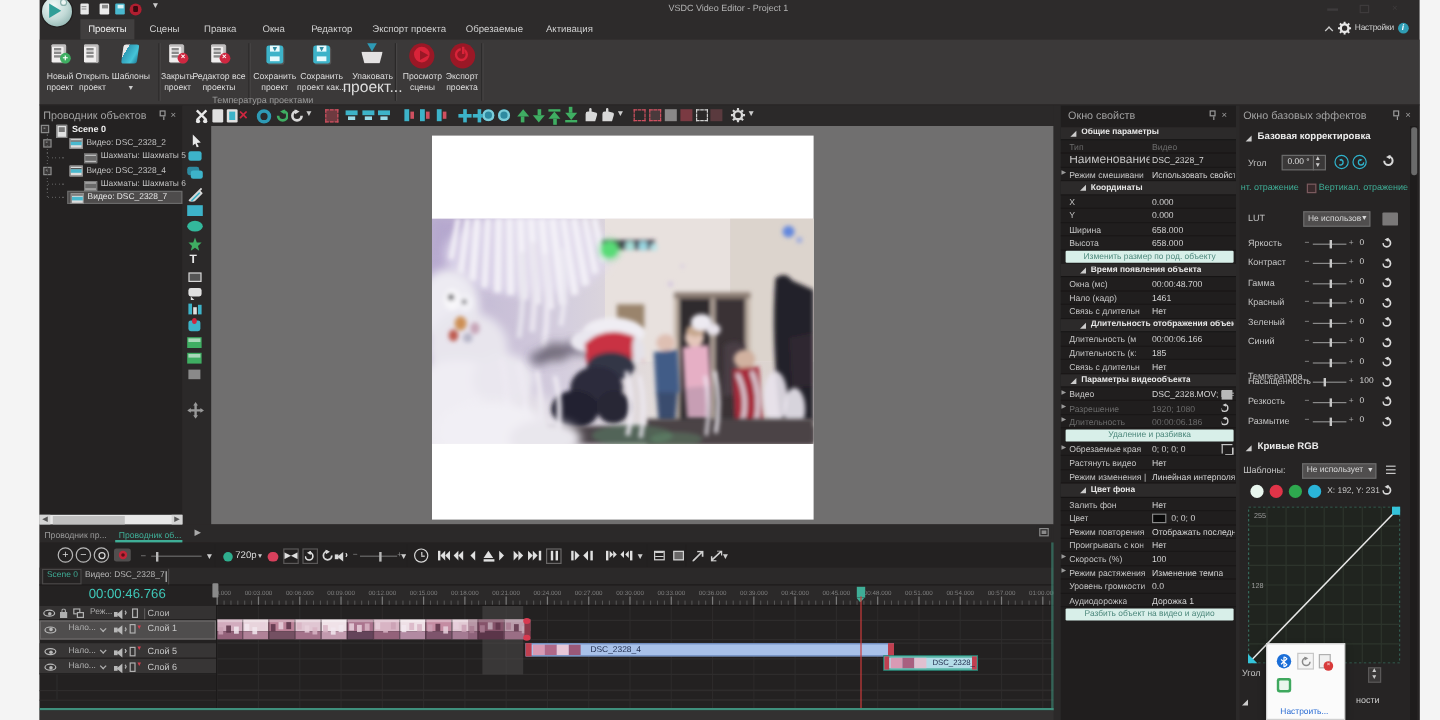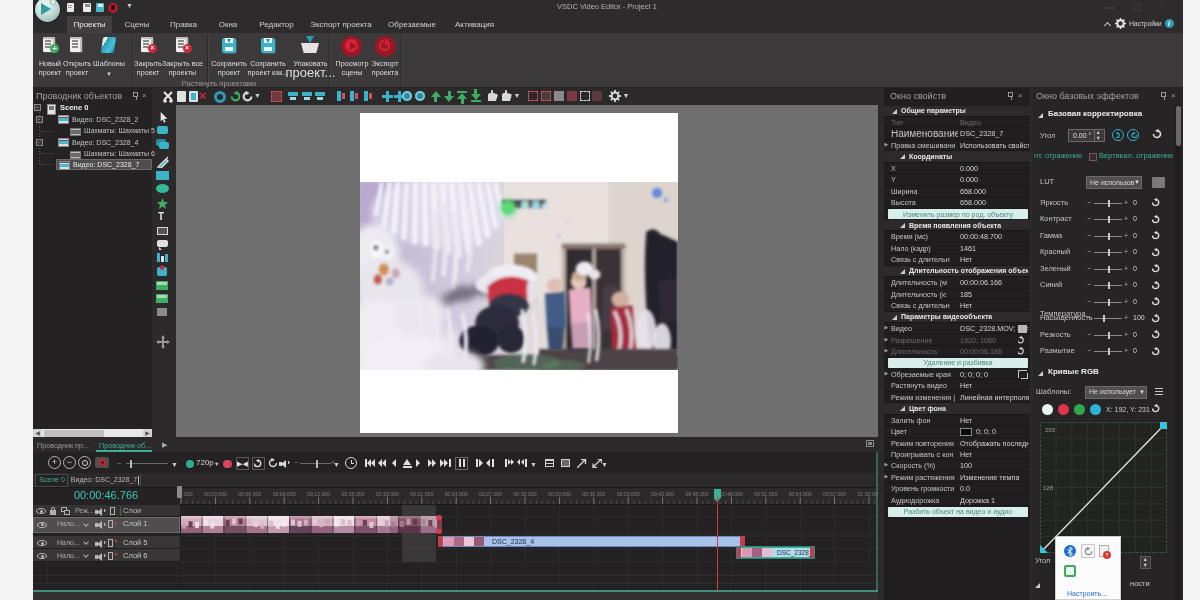--- a/index.html
+++ b/index.html
@@ -103,34 +103,34 @@
 <div class="a" style="left:379px;top:40px;width:11px;height:11px;border-radius:50%;border:2.5px solid #d92339;"></div>
 <div class="a" style="left:384px;top:38px;width:3px;height:6px;background:#9a1826;"></div>
 <div class="a" style="left:384.5px;top:38.5px;width:2px;height:6px;background:#d92339;"></div>
 <div class="a" style="left:50px;top:59.5px;font-size:7.2px;color:#dedede;white-space:nowrap;line-height:8.3px;transform:translateX(-50%);">Новый</div>
 <div class="a" style="left:50px;top:68.5px;font-size:7.2px;color:#dedede;white-space:nowrap;line-height:8.3px;transform:translateX(-50%);">проект</div>
 <div class="a" style="left:77px;top:59.5px;font-size:7.2px;color:#dedede;white-space:nowrap;line-height:8.3px;transform:translateX(-50%);">Открыть</div>
 <div class="a" style="left:77px;top:68.5px;font-size:7.2px;color:#dedede;white-space:nowrap;line-height:8.3px;transform:translateX(-50%);">проект</div>
 <div class="a" style="left:109px;top:59.5px;font-size:7.2px;color:#dedede;white-space:nowrap;line-height:8.3px;transform:translateX(-50%);">Шаблоны</div>
 <div class="a" style="left:148px;top:59.5px;font-size:7.2px;color:#dedede;white-space:nowrap;line-height:8.3px;transform:translateX(-50%);">Закрыть</div>
 <div class="a" style="left:148px;top:68.5px;font-size:7.2px;color:#dedede;white-space:nowrap;line-height:8.3px;transform:translateX(-50%);">проект</div>
-<div class="a" style="left:182.5px;top:59.5px;font-size:7.2px;color:#dedede;white-space:nowrap;line-height:8.3px;transform:translateX(-50%);">Закрыть все</div>
+<div class="a" style="left:182.5px;top:59.5px;font-size:7.2px;color:#dedede;white-space:nowrap;line-height:8.3px;transform:translateX(-50%);">Редактор все</div>
 <div class="a" style="left:182.5px;top:68.5px;font-size:7.2px;color:#dedede;white-space:nowrap;line-height:8.3px;transform:translateX(-50%);">проекты</div>
 <div class="a" style="left:229px;top:59.5px;font-size:7.2px;color:#dedede;white-space:nowrap;line-height:8.3px;transform:translateX(-50%);">Сохранить</div>
 <div class="a" style="left:229px;top:68.5px;font-size:7.2px;color:#dedede;white-space:nowrap;line-height:8.3px;transform:translateX(-50%);">проект</div>
 <div class="a" style="left:268px;top:59.5px;font-size:7.2px;color:#dedede;white-space:nowrap;line-height:8.3px;transform:translateX(-50%);">Сохранить</div>
 <div class="a" style="left:268px;top:68.5px;font-size:7.2px;color:#dedede;white-space:nowrap;line-height:8.3px;transform:translateX(-50%);">проект как...</div>
 <div class="a" style="left:310.5px;top:59.5px;font-size:7.2px;color:#dedede;white-space:nowrap;line-height:8.3px;transform:translateX(-50%);">Упаковать</div>
 <div class="a" style="left:310.5px;top:68.5px;font-size:13px;color:#dedede;white-space:nowrap;line-height:8.3px;transform:translateX(-50%);">проект...</div>
 <div class="a" style="left:352px;top:59.5px;font-size:7.2px;color:#dedede;white-space:nowrap;line-height:8.3px;transform:translateX(-50%);">Просмотр</div>
 <div class="a" style="left:352px;top:68.5px;font-size:7.2px;color:#dedede;white-space:nowrap;line-height:8.3px;transform:translateX(-50%);">сцены</div>
 <div class="a" style="left:385px;top:59.5px;font-size:7.2px;color:#dedede;white-space:nowrap;line-height:8.3px;transform:translateX(-50%);">Экспорт</div>
 <div class="a" style="left:385px;top:68.5px;font-size:7.2px;color:#dedede;white-space:nowrap;line-height:8.3px;transform:translateX(-50%);">проекта</div>
 <div class="a" style="left:109px;top:71px;font-size:6px;color:#cccccc;white-space:nowrap;line-height:6.9px;transform:translateX(-50%);">▼</div>
-<div class="a" style="left:219px;top:79.5px;font-size:7.5px;color:#9a9a9a;white-space:nowrap;line-height:8.6px;transform:translateX(-50%);">Растянуть проектами</div>
+<div class="a" style="left:219px;top:79.5px;font-size:7.5px;color:#9a9a9a;white-space:nowrap;line-height:8.6px;transform:translateX(-50%);">Температура проектами</div>
 <div class="a" style="left:33px;top:88px;width:119px;height:341px;background:#242222;"></div>
 <div class="a" style="left:36px;top:91px;font-size:9px;color:#a2a2a2;white-space:nowrap;line-height:10.3px;">Проводник объектов</div>
 <div class="a" style="left:133px;top:92px;width:5px;height:5px;border:1px solid #9a9a9a;"></div>
 <div class="a" style="left:136px;top:97px;width:1px;height:3px;background:#9a9a9a;"></div>
 <div class="a" style="left:142px;top:91px;font-size:8px;color:#9a9a9a;white-space:nowrap;line-height:9.2px;">×</div>
 <div class="a" style="left:152px;top:88px;width:24px;height:364px;background:#2b2929;"></div>
 <div class="a" style="left:176px;top:105px;width:702px;height:332px;background:#706f6f;"></div>
 <div class="a" style="left:152px;top:88px;width:726px;height:17px;background:#2b2929;"></div>
 <div class="a" style="left:33px;top:437px;width:845px;height:15px;background:#2b2929;"></div>
 <div class="a" style="left:878px;top:88px;width:6px;height:512px;background:#2b2929;"></div>
@@ -433,21 +433,21 @@
 <div class="a" style="left:892px;top:108.5px;width:0;height:0;border-left:5px solid transparent;border-bottom:5px solid #cccccc;"></div>
 <div class="a" style="left:901px;top:107.0px;font-size:7px;color:#e8e8e8;white-space:nowrap;line-height:8.0px;font-weight:bold;max-width:127px;overflow:hidden;">Общие параметры</div>
 <div class="a" style="left:884px;top:116.95px;width:146px;height:11.45px;border-bottom:1px solid #191717;"></div>
 <div class="a" style="left:891px;top:118.95px;font-size:7.2px;color:#6a6a6a;white-space:nowrap;line-height:8.3px;max-width:67px;overflow:hidden;">Тип</div>
 <div class="a" style="left:960px;top:118.95px;font-size:7.2px;color:#6a6a6a;white-space:nowrap;line-height:8.3px;max-width:69px;overflow:hidden;">Видео</div>
 <div class="a" style="left:884px;top:128.4px;width:146px;height:11.45px;border-bottom:1px solid #191717;"></div>
 <div class="a" style="left:891px;top:130.4px;font-size:10px;color:#c4c4c4;white-space:nowrap;line-height:8.3px;max-width:67px;overflow:hidden;">Наименование</div>
 <div class="a" style="left:960px;top:130.4px;font-size:7.2px;color:#d4d4d4;white-space:nowrap;line-height:8.3px;max-width:69px;overflow:hidden;">DSC_2328_7</div>
 <div class="a" style="left:884px;top:139.85px;width:146px;height:11.45px;border-bottom:1px solid #191717;"></div>
 <div class="a" style="left:884.5px;top:141.85px;font-size:5px;color:#9a9a9a;white-space:nowrap;line-height:5.8px;">▶</div>
-<div class="a" style="left:891px;top:141.85px;font-size:7.2px;color:#c4c4c4;white-space:nowrap;line-height:8.3px;max-width:67px;overflow:hidden;">Правка смешивани</div>
+<div class="a" style="left:891px;top:141.85px;font-size:7.2px;color:#c4c4c4;white-space:nowrap;line-height:8.3px;max-width:67px;overflow:hidden;">Режим смешивани</div>
 <div class="a" style="left:960px;top:141.85px;font-size:7.2px;color:#d4d4d4;white-space:nowrap;line-height:8.3px;max-width:69px;overflow:hidden;">Использовать свойств</div>
 <div class="a" style="left:884px;top:151.29999999999998px;width:146px;height:11.45px;background:#2c2a2a;border-bottom:1px solid #161414;"></div>
 <div class="a" style="left:900px;top:154.29999999999998px;width:0;height:0;border-left:5px solid transparent;border-bottom:5px solid #cccccc;"></div>
 <div class="a" style="left:909px;top:152.79999999999998px;font-size:7px;color:#e8e8e8;white-space:nowrap;line-height:8.0px;font-weight:bold;max-width:119px;overflow:hidden;">Координаты</div>
 <div class="a" style="left:884px;top:162.74999999999997px;width:146px;height:11.45px;border-bottom:1px solid #191717;"></div>
 <div class="a" style="left:891px;top:164.74999999999997px;font-size:7.2px;color:#c4c4c4;white-space:nowrap;line-height:8.3px;max-width:67px;overflow:hidden;">X</div>
 <div class="a" style="left:960px;top:164.74999999999997px;font-size:7.2px;color:#d4d4d4;white-space:nowrap;line-height:8.3px;max-width:69px;overflow:hidden;">0.000</div>
 <div class="a" style="left:884px;top:174.19999999999996px;width:146px;height:11.45px;border-bottom:1px solid #191717;"></div>
 <div class="a" style="left:891px;top:176.19999999999996px;font-size:7.2px;color:#c4c4c4;white-space:nowrap;line-height:8.3px;max-width:67px;overflow:hidden;">Y</div>
 <div class="a" style="left:960px;top:176.19999999999996px;font-size:7.2px;color:#d4d4d4;white-space:nowrap;line-height:8.3px;max-width:69px;overflow:hidden;">0.000</div>
@@ -456,21 +456,21 @@
 <div class="a" style="left:960px;top:187.64999999999995px;font-size:7.2px;color:#d4d4d4;white-space:nowrap;line-height:8.3px;max-width:69px;overflow:hidden;">658.000</div>
 <div class="a" style="left:884px;top:197.09999999999994px;width:146px;height:11.45px;border-bottom:1px solid #191717;"></div>
 <div class="a" style="left:891px;top:199.09999999999994px;font-size:7.2px;color:#c4c4c4;white-space:nowrap;line-height:8.3px;max-width:67px;overflow:hidden;">Высота</div>
 <div class="a" style="left:960px;top:199.09999999999994px;font-size:7.2px;color:#d4d4d4;white-space:nowrap;line-height:8.3px;max-width:69px;overflow:hidden;">658.000</div>
 <div class="a" style="left:888px;top:209.04999999999993px;width:140px;height:9.95px;background:#d8efe9;border-radius:1px;"></div>
 <div class="a" style="left:958px;top:210.54999999999993px;font-size:7px;color:#4d887c;white-space:nowrap;line-height:8.0px;transform:translateX(-50%);">Изменить размер по род. объекту</div>
 <div class="a" style="left:884px;top:219.99999999999991px;width:146px;height:11.45px;background:#2c2a2a;border-bottom:1px solid #161414;"></div>
 <div class="a" style="left:900px;top:222.99999999999991px;width:0;height:0;border-left:5px solid transparent;border-bottom:5px solid #cccccc;"></div>
 <div class="a" style="left:909px;top:221.49999999999991px;font-size:7px;color:#e8e8e8;white-space:nowrap;line-height:8.0px;font-weight:bold;max-width:119px;overflow:hidden;">Время появления объекта</div>
 <div class="a" style="left:884px;top:231.4499999999999px;width:146px;height:11.45px;border-bottom:1px solid #191717;"></div>
-<div class="a" style="left:891px;top:233.4499999999999px;font-size:7.2px;color:#c4c4c4;white-space:nowrap;line-height:8.3px;max-width:67px;overflow:hidden;">Время (мс)</div>
+<div class="a" style="left:891px;top:233.4499999999999px;font-size:7.2px;color:#c4c4c4;white-space:nowrap;line-height:8.3px;max-width:67px;overflow:hidden;">Окна (мс)</div>
 <div class="a" style="left:960px;top:233.4499999999999px;font-size:7.2px;color:#d4d4d4;white-space:nowrap;line-height:8.3px;max-width:69px;overflow:hidden;">00:00:48.700</div>
 <div class="a" style="left:884px;top:242.8999999999999px;width:146px;height:11.45px;border-bottom:1px solid #191717;"></div>
 <div class="a" style="left:891px;top:244.8999999999999px;font-size:7.2px;color:#c4c4c4;white-space:nowrap;line-height:8.3px;max-width:67px;overflow:hidden;">Нало (кадр)</div>
 <div class="a" style="left:960px;top:244.8999999999999px;font-size:7.2px;color:#d4d4d4;white-space:nowrap;line-height:8.3px;max-width:69px;overflow:hidden;">1461</div>
 <div class="a" style="left:884px;top:254.34999999999988px;width:146px;height:11.45px;border-bottom:1px solid #191717;"></div>
 <div class="a" style="left:891px;top:256.3499999999999px;font-size:7.2px;color:#c4c4c4;white-space:nowrap;line-height:8.3px;max-width:67px;overflow:hidden;">Связь с длительн</div>
 <div class="a" style="left:960px;top:256.3499999999999px;font-size:7.2px;color:#d4d4d4;white-space:nowrap;line-height:8.3px;max-width:69px;overflow:hidden;">Нет</div>
 <div class="a" style="left:884px;top:265.7999999999999px;width:146px;height:11.45px;background:#2c2a2a;border-bottom:1px solid #161414;"></div>
 <div class="a" style="left:900px;top:268.7999999999999px;width:0;height:0;border-left:5px solid transparent;border-bottom:5px solid #cccccc;"></div>
 <div class="a" style="left:909px;top:267.2999999999999px;font-size:7px;color:#e8e8e8;white-space:nowrap;line-height:8.0px;font-weight:bold;max-width:119px;overflow:hidden;">Длительность отображения объекта</div>

